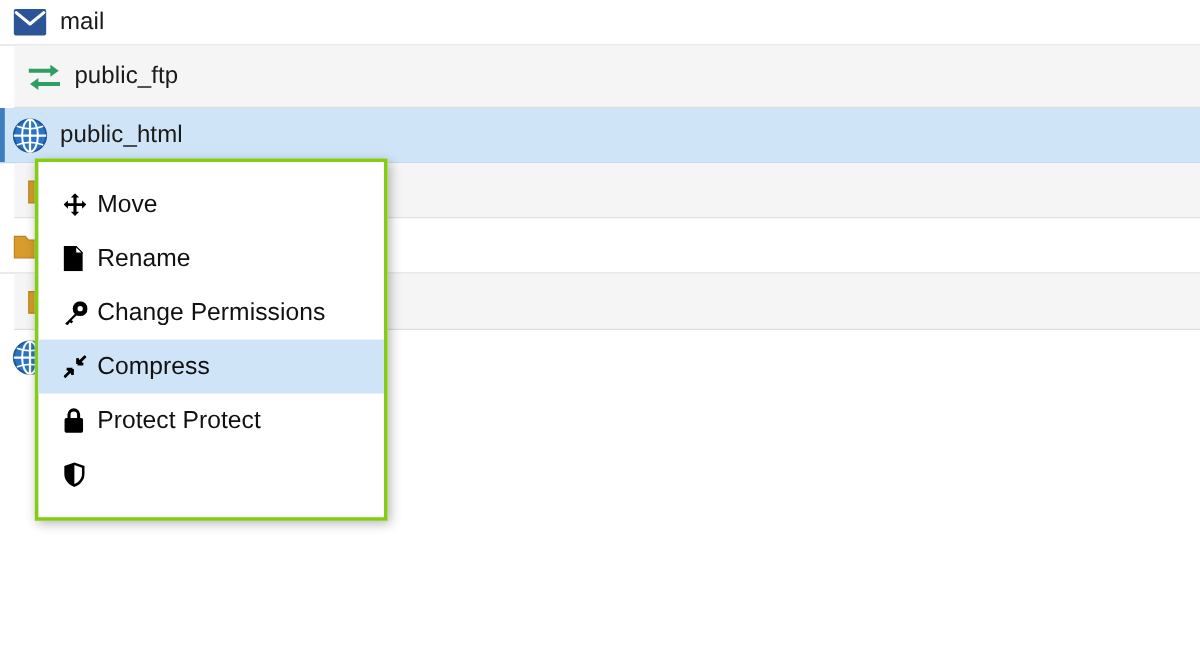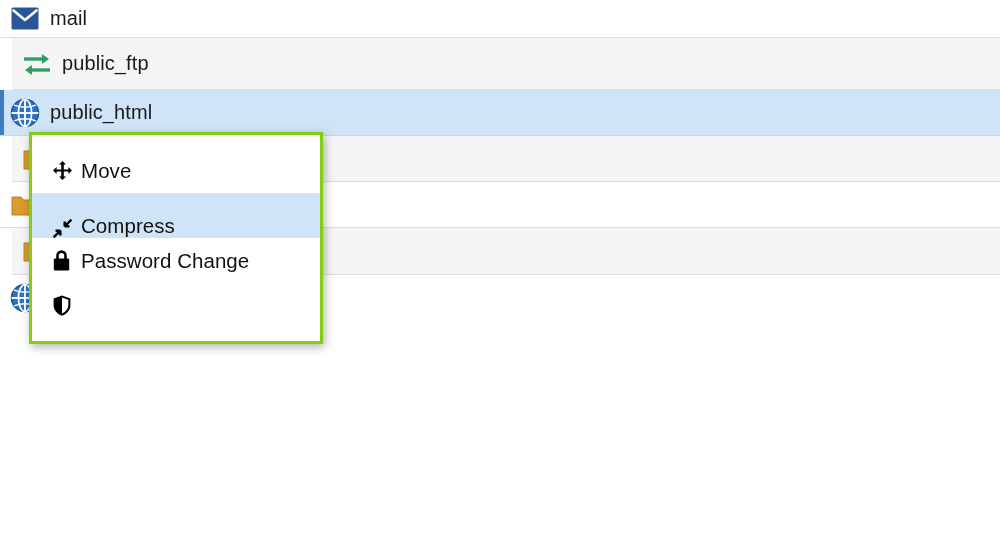--- a/index.html
+++ b/index.html
@@ -95,21 +95,20 @@
   .menu-item {
     display: flex;
     align-items: center;
     height: 45px;
     padding-left: 21px;
     box-sizing: border-box;
     cursor: default;
   }
   .menu-item.highlighted {
     background: #cfe5f7;
-    align-items: flex-end;
   }
 
   .menu-icon {
     width: 28px;
     min-width: 28px;
     display: flex;
     align-items: center;
     justify-content: flex-start;
     color: #000000;
   }
@@ -213,21 +212,41 @@
     <div class="menu-item">
       <span class="menu-icon">
         <svg width="19" height="19" viewBox="0 0 19 19" fill="currentColor">
           <path d="M9.5 0 L13 3.6 H10.8 V8.4 H15.4 V6.1 L19 9.5 L15.4 12.9 V10.6 H10.8 V15.4 H13 L9.5 19 L6 15.4 H8.2 V10.6 H3.6 V12.9 L0 9.5 L3.6 6.1 V8.4 H8.2 V3.6 H6 Z"></path>
         </svg>
       </span>
       <span class="menu-label">Move</span>
     </div>
 
 
-
+    <div class="menu-item">
+      <span class="menu-icon">
+        <svg width="16" height="21" viewBox="0 0 16 21" fill="currentColor">
+          <path d="M0 0 h10 L16 6 V21 H0 Z"></path>
+          <path d="M10 0 L16 6 h-6 Z" fill="#ffffff"></path>
+          <path d="M10 0 L16 6 h-6 Z" fill="none" stroke="currentColor" stroke-width="1"></path>
+        </svg>
+      </span>
+      <span class="menu-label">Rename</span>
+    </div>
+
+    <div class="menu-item">
+      <span class="menu-icon">
+        <svg width="20" height="20" viewBox="0 0 20 20" fill="currentColor">
+          <circle cx="13.8" cy="6.2" r="6.2"></circle>
+          <circle cx="13.8" cy="6.2" r="2.2" fill="#ffffff"></circle>
+          <path d="M10.6 9.4 L1.2 18.8 L3.4 20 L5.2 17.6 L6.6 18.6 L8 16.8 L6.6 15.8 L13.4 9.4 Z"></path>
+        </svg>
+      </span>
+      <span class="menu-label">Change Permissions</span>
+    </div>
 
 
     <div class="menu-item highlighted">
       <span class="menu-icon">
         <svg width="19" height="19" viewBox="0 0 19 19" fill="currentColor">
           <path d="M18.4 0.6 L11.6 7.4 M11.6 7.4 L11.6 2.6 M11.6 7.4 L16.4 7.4" stroke="currentColor" stroke-width="2.3" fill="none" stroke-linecap="butt"></path>
           <path d="M0.6 18.4 L7.4 11.6 M7.4 11.6 L7.4 16.4 M7.4 11.6 L2.6 11.6" stroke="currentColor" stroke-width="2.3" fill="none" stroke-linecap="butt"></path>
           <path d="M11.6 7.4 L11.6 2.2 L16.8 7.4 Z"></path>
           <path d="M7.4 11.6 L7.4 16.8 L2.2 11.6 Z"></path>
         </svg>
@@ -235,21 +254,21 @@
       <span class="menu-label">Compress</span>
     </div>
 
     <div class="menu-item">
       <span class="menu-icon">
         <svg width="17" height="21" viewBox="0 0 17 21" fill="currentColor">
           <path d="M3.2 9 V5.6 a5.3 5.3 0 0 1 10.6 0 V9 h-2.6 V5.6 a2.7 2.7 0 0 0 -5.4 0 V9 Z"></path>
           <rect x="0.8" y="8.4" width="15.4" height="12.2" rx="1.4"></rect>
         </svg>
       </span>
-      <span class="menu-label">Password Change</span>
+      <span class="menu-label">Protect Protect</span>
     </div>
 
     <div class="menu-item">
       <span class="menu-icon">
         <svg width="18" height="21" viewBox="0 0 18 21" fill="currentColor">
           <path d="M9 0.4 L17.4 3.4 V10 C17.4 15.2 13.6 19.2 9 20.8 C4.4 19.2 0.6 15.2 0.6 10 V3.4 Z"></path>
           <path d="M9 2.6 V18.4 C12.6 16.9 15.3 13.8 15.3 10 V4.8 Z" fill="#ffffff"></path>
         </svg>
       </span>
     </div>

